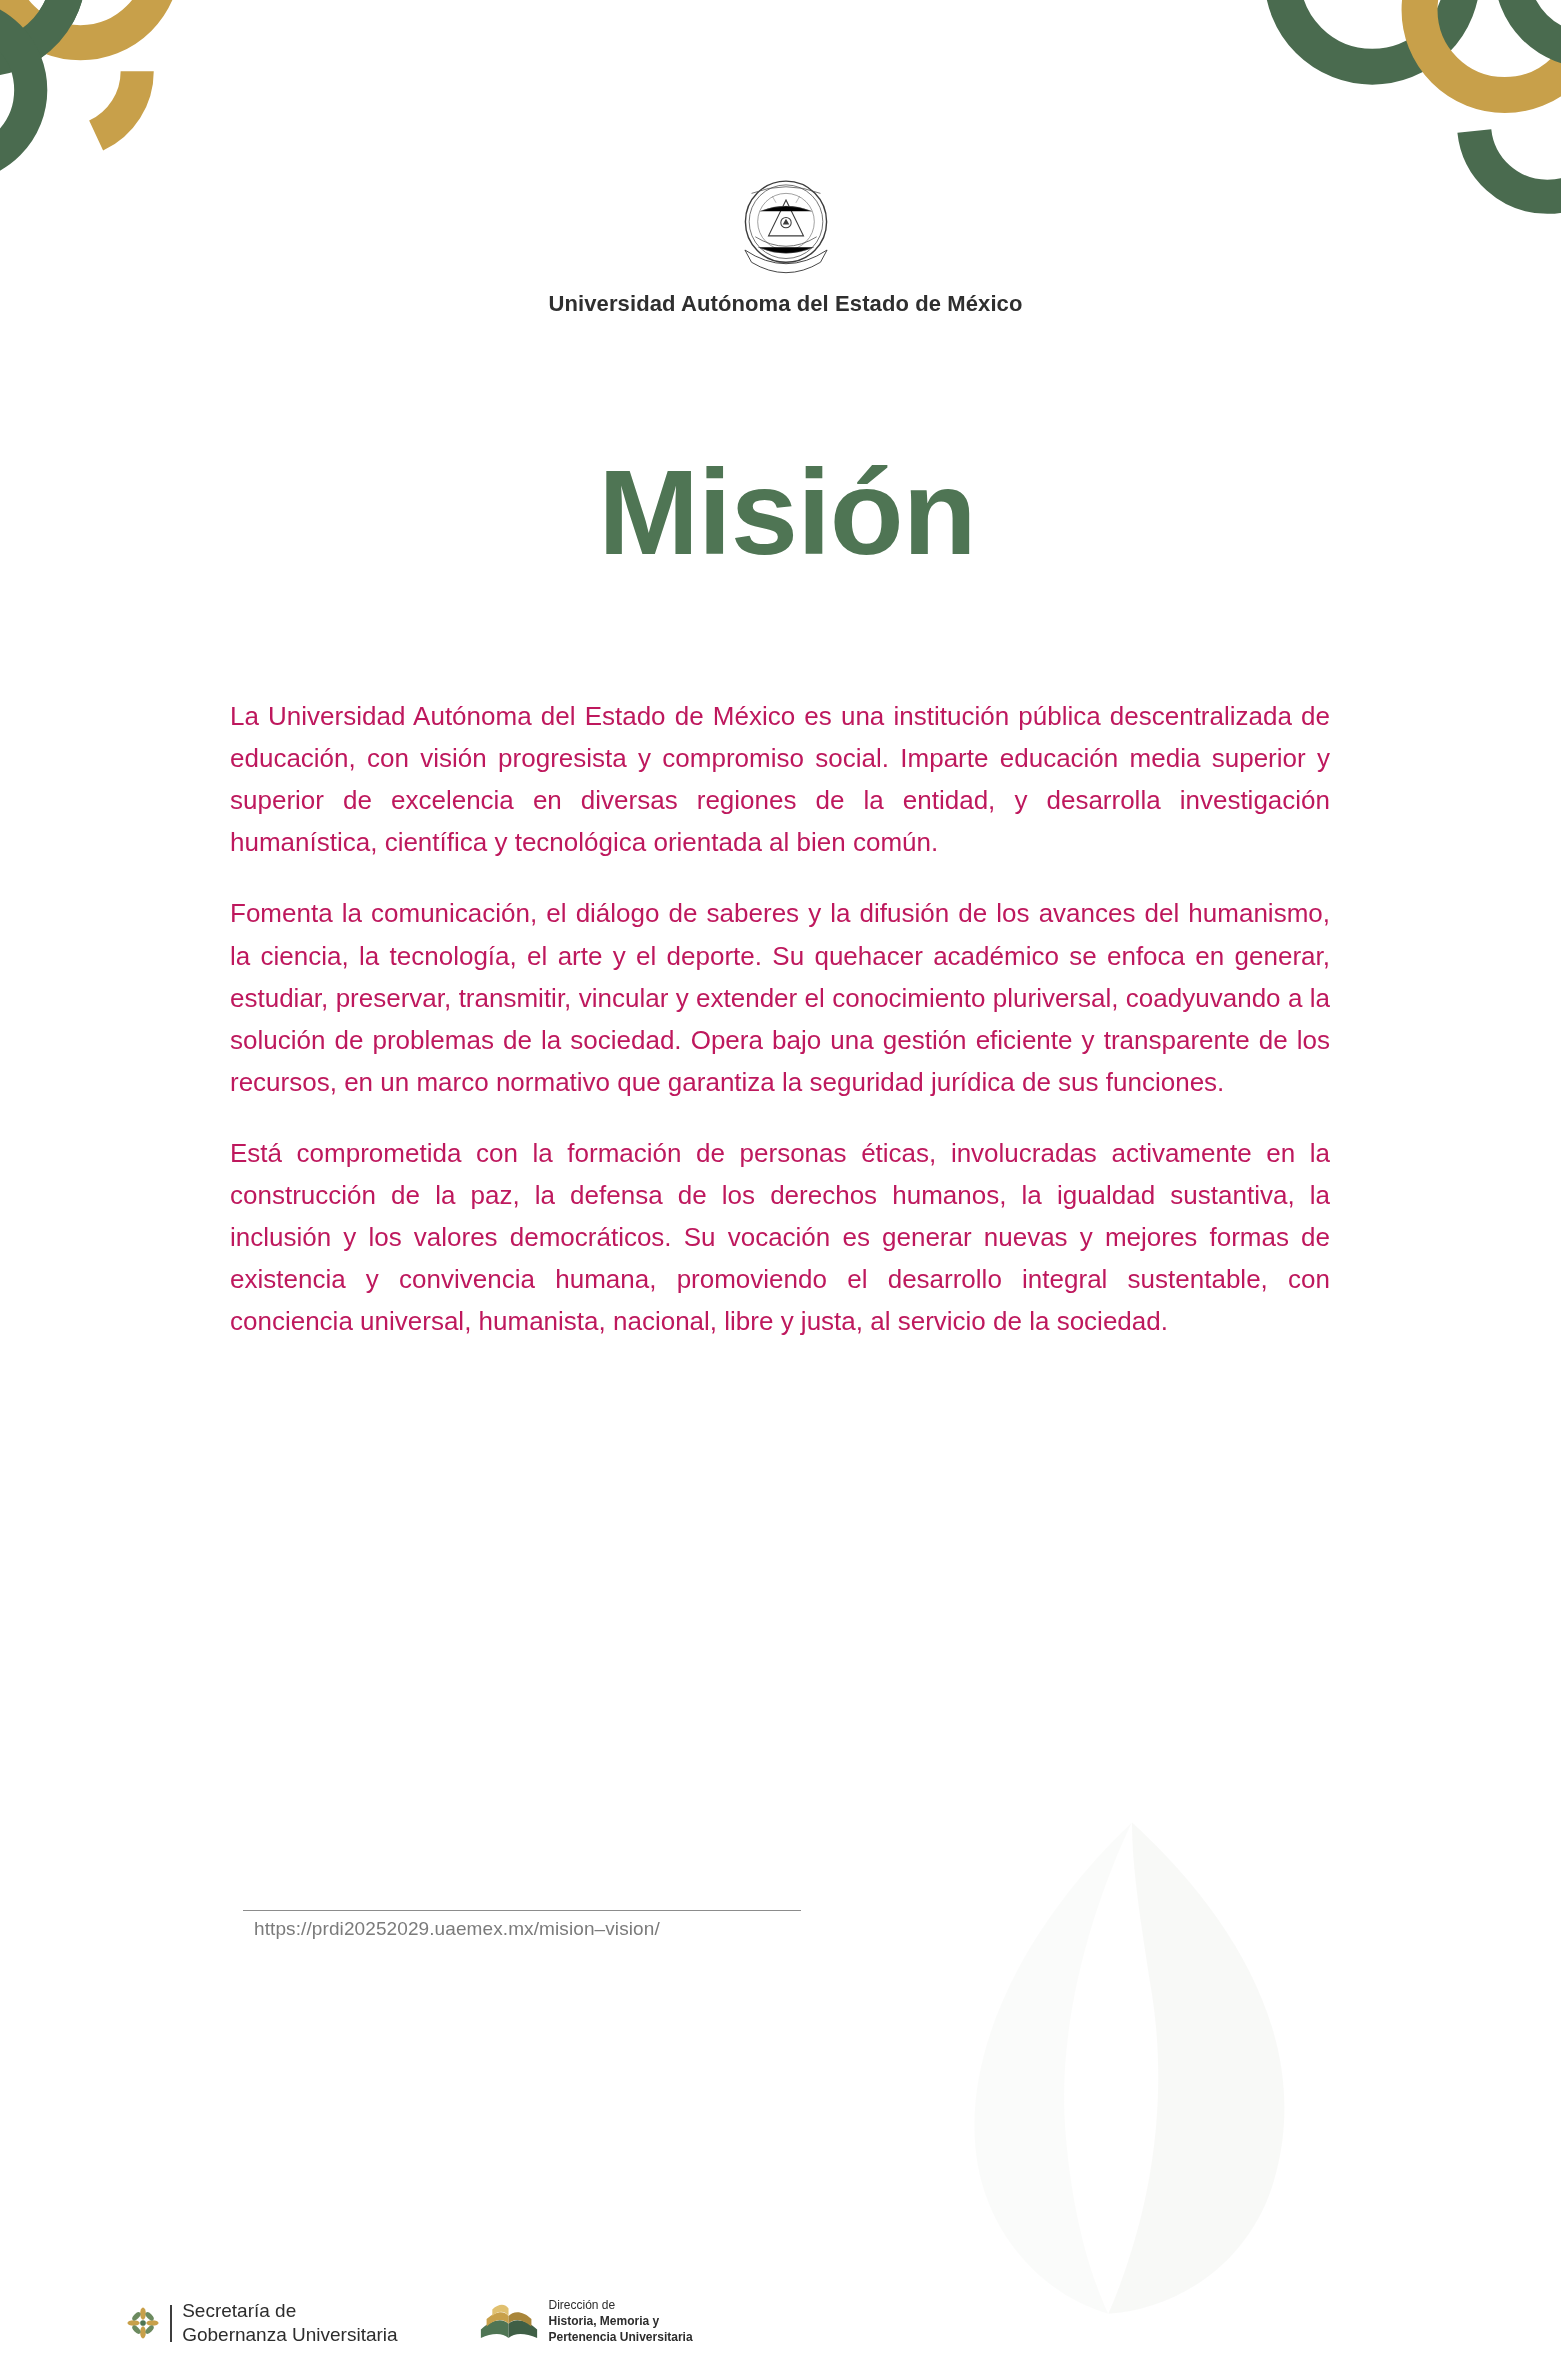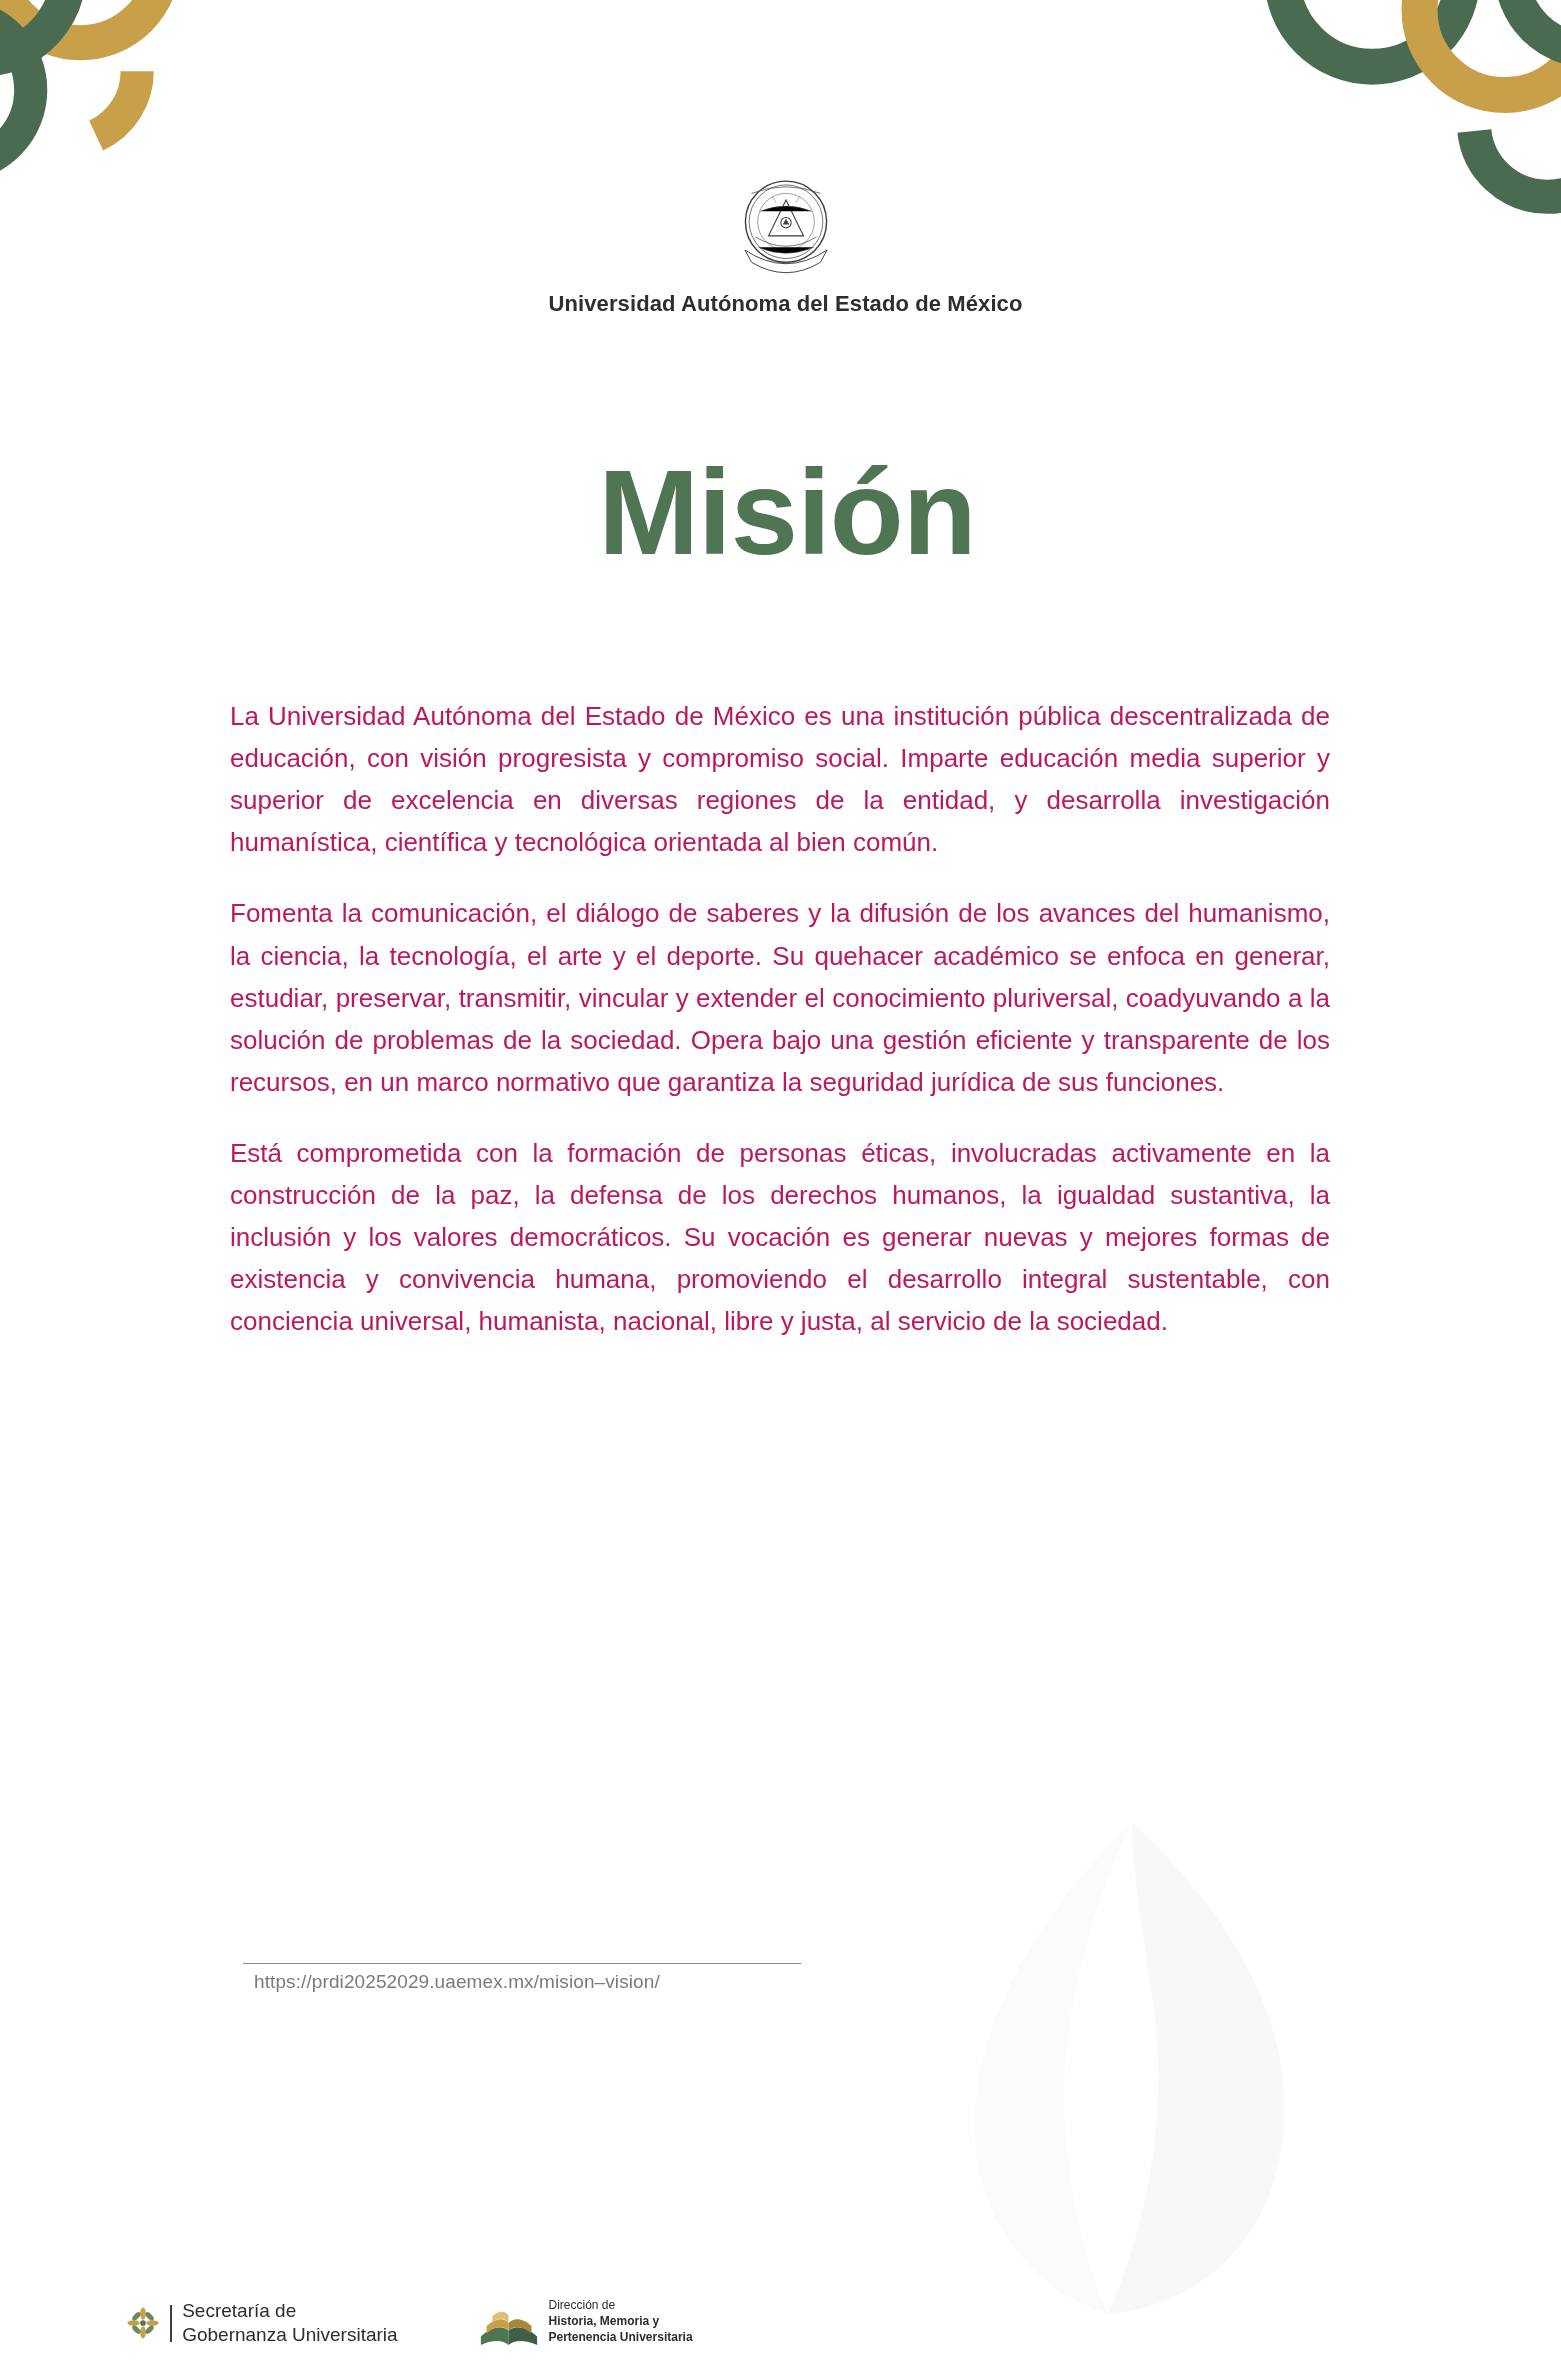--- a/index.html
+++ b/index.html
@@ -88,21 +88,21 @@
     text-align: justify;
     color: #be185d;
     margin: 0 0 29px 0;
     font-weight: 350;
   }
   .para.last { margin-bottom: 0; }
 
   
   .source-wrap {
     position: absolute;
-    top: 1963px;
+    top: 1910px;
     left: 230px;
     width: 615px;
   }
   .source-rule {
     width: 558px;
     height: 0.9px;
     background: #8c8c8c;
     margin: 0 0 7.6px 13.2px;
   }
   .source-link {
@@ -138,21 +138,21 @@
     font-size: 19px;
     line-height: 1.28;
     color: #2d2d2d;
   }
 
   .logo-dir {
     position: absolute;
     left: 478px;
     bottom: 10.4px;
     display: flex;
-    align-items: flex-end;
+    align-items: flex-start;
     gap: 8.5px;
   }
   .book { width: 62px; height: 41px; }
   .logo-dir .txt {
     font-size: 12px;
     line-height: 1.33;
     color: #2d2d2d;
     font-weight: bold;
   }
   .logo-dir .txt .thin { font-weight: 400; }

